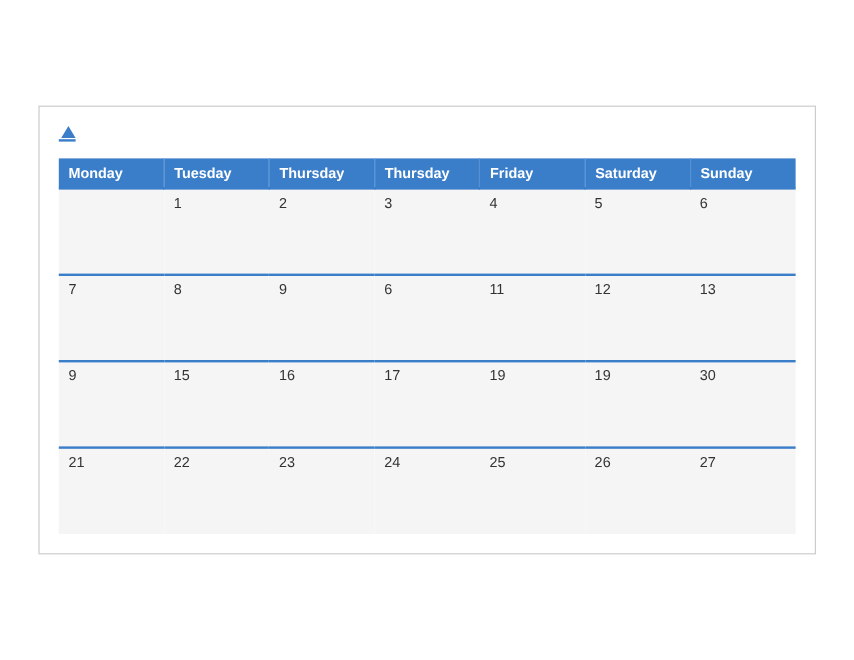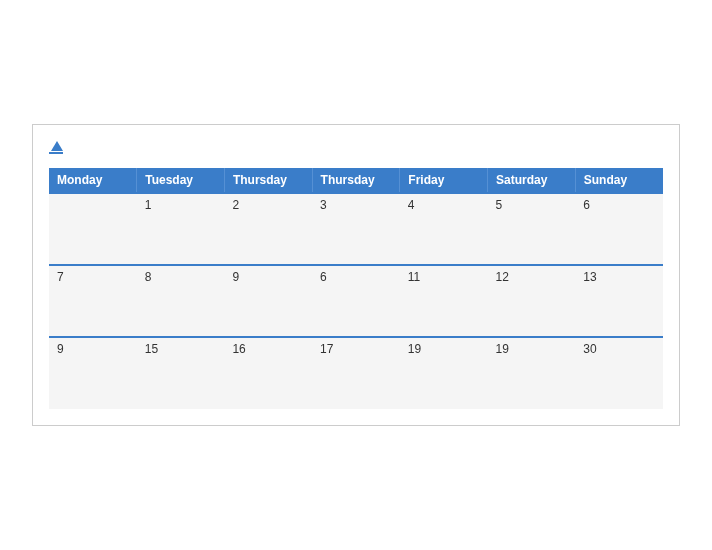--- a/index.html
+++ b/index.html
@@ -165,15 +165,24 @@
         </tr>
         <tr>
           <td><span class="day-num">9</span></td>
           <td><span class="day-num">15</span></td>
           <td><span class="day-num">16</span></td>
           <td><span class="day-num">17</span></td>
           <td><span class="day-num">19</span></td>
           <td><span class="day-num">19</span></td>
           <td><span class="day-num">30</span></td>
         </tr>
+        <tr>
+          <td><span class="day-num">21</span></td>
+          <td><span class="day-num">22</span></td>
+          <td><span class="day-num">23</span></td>
+          <td><span class="day-num">24</span></td>
+          <td><span class="day-num">25</span></td>
+          <td><span class="day-num">26</span></td>
+          <td><span class="day-num">27</span></td>
+        </tr>
       </tbody>
   </table>
 </div>
 
 </body></html>

